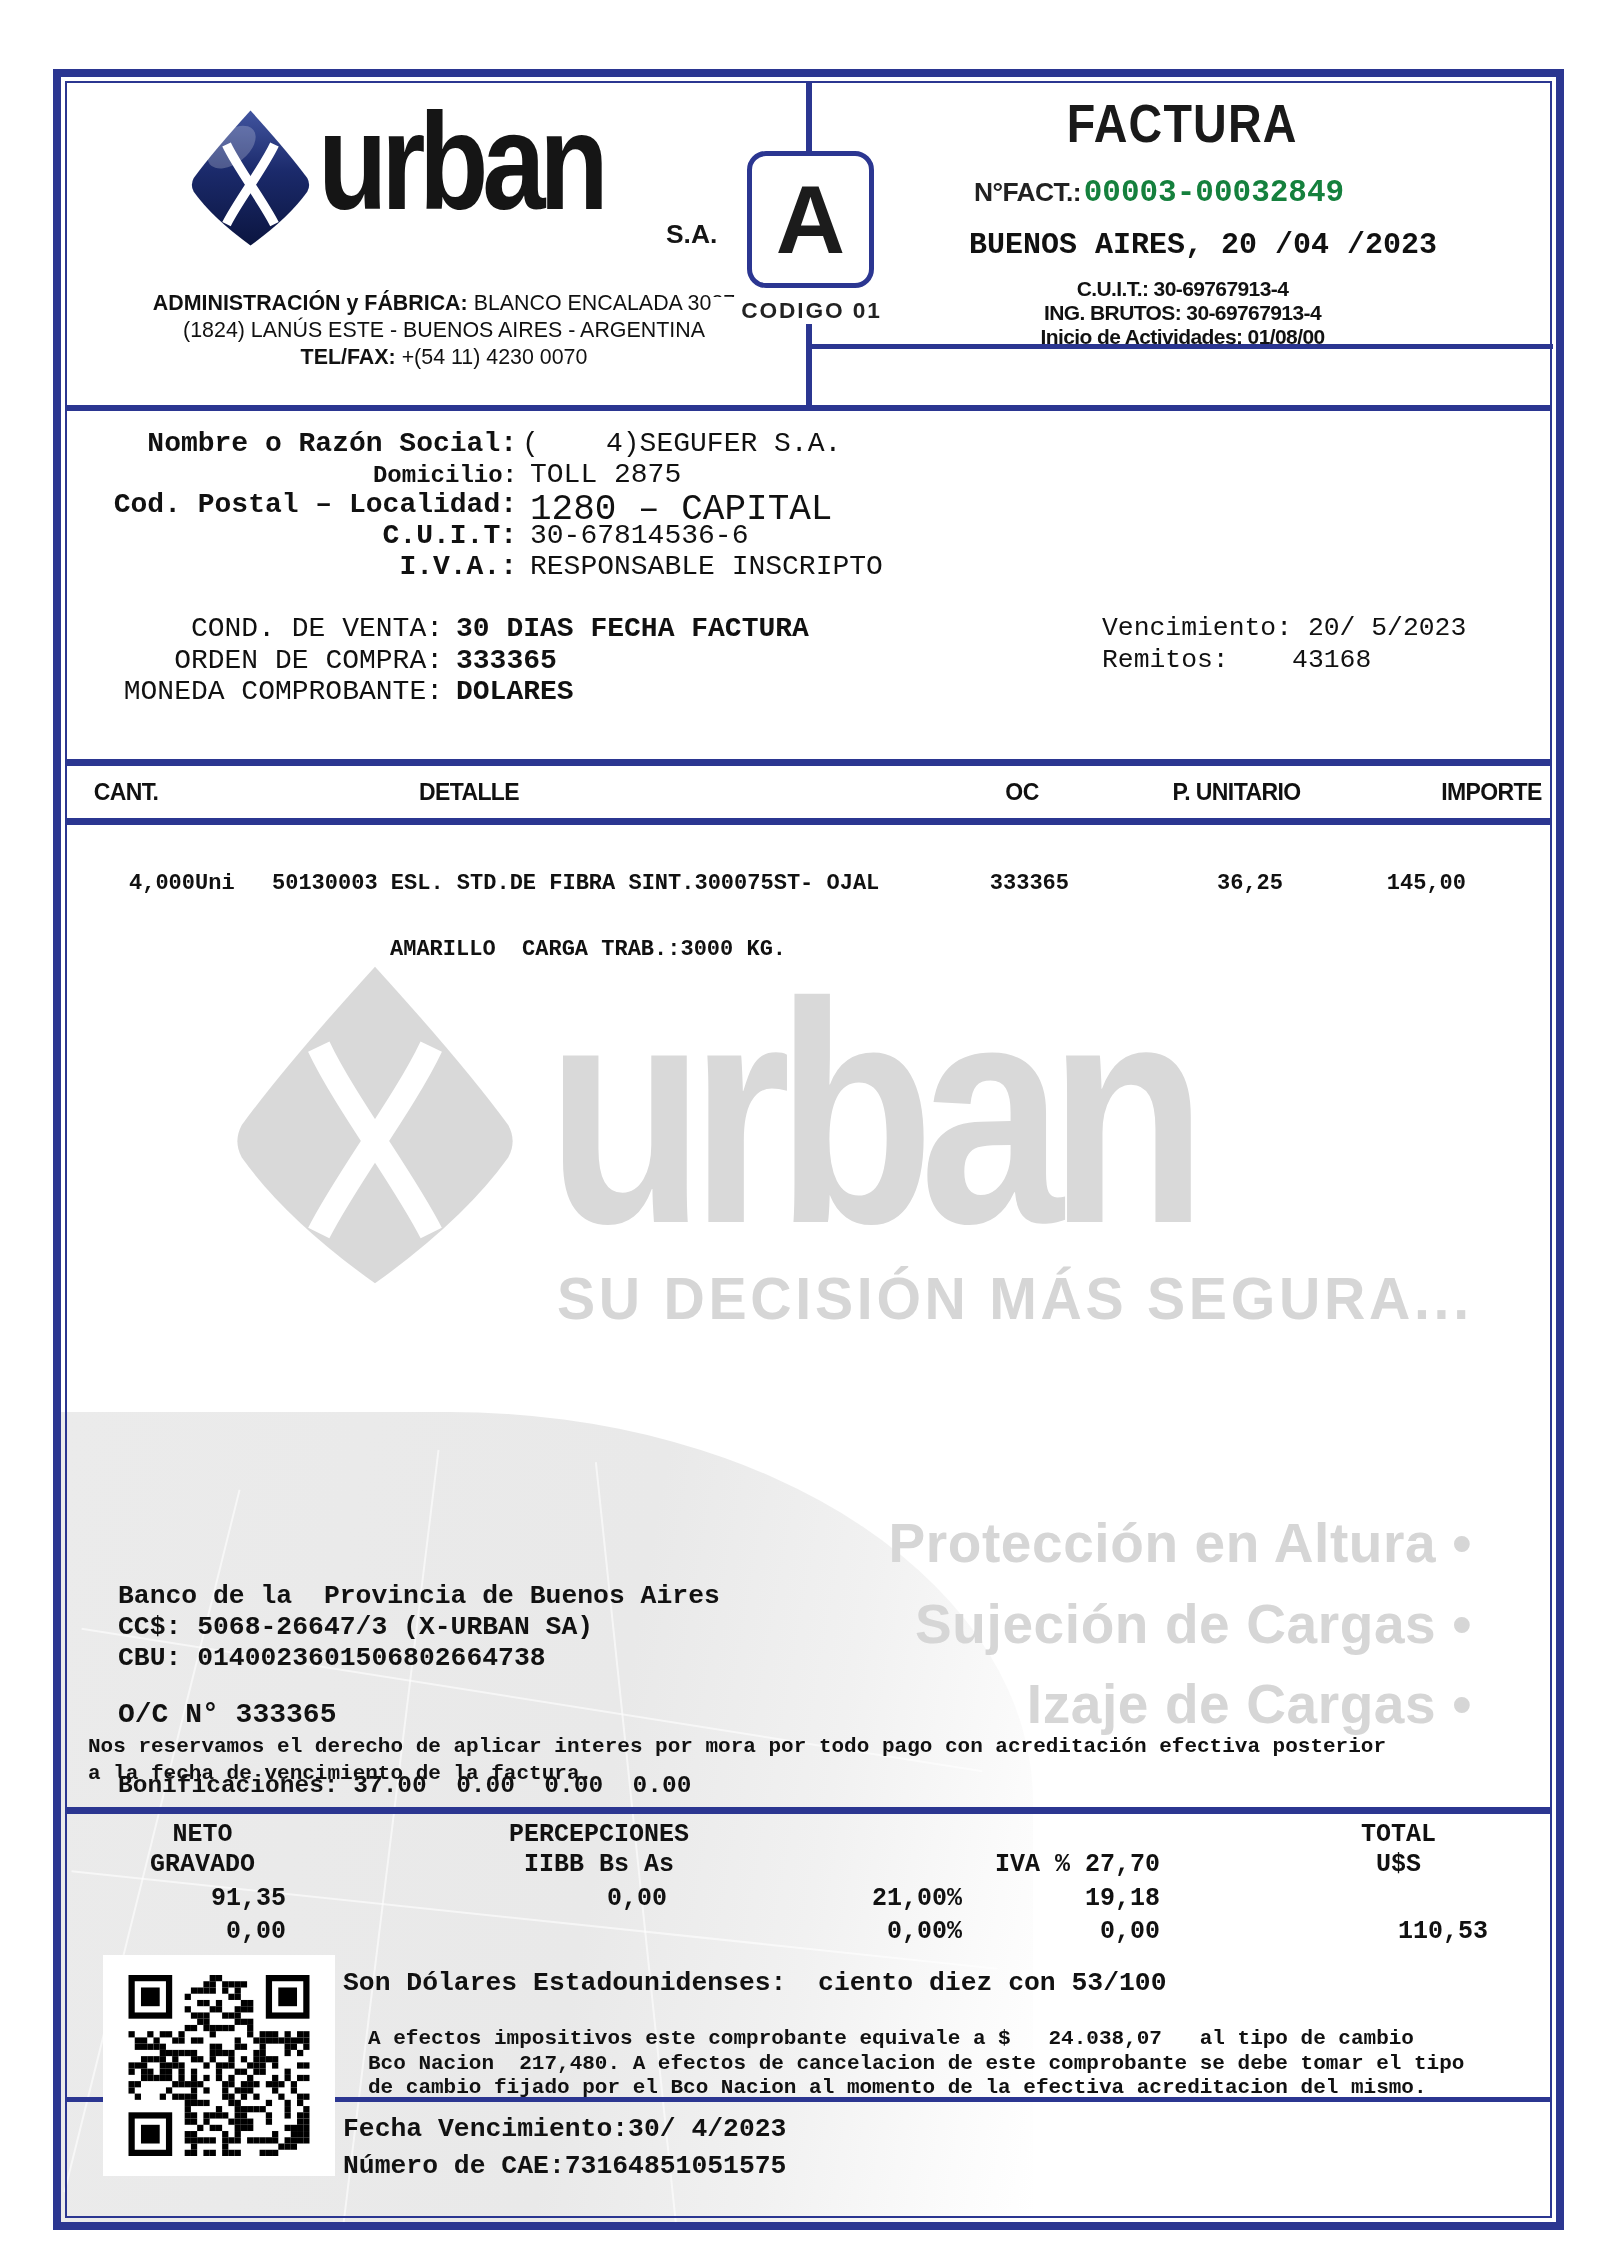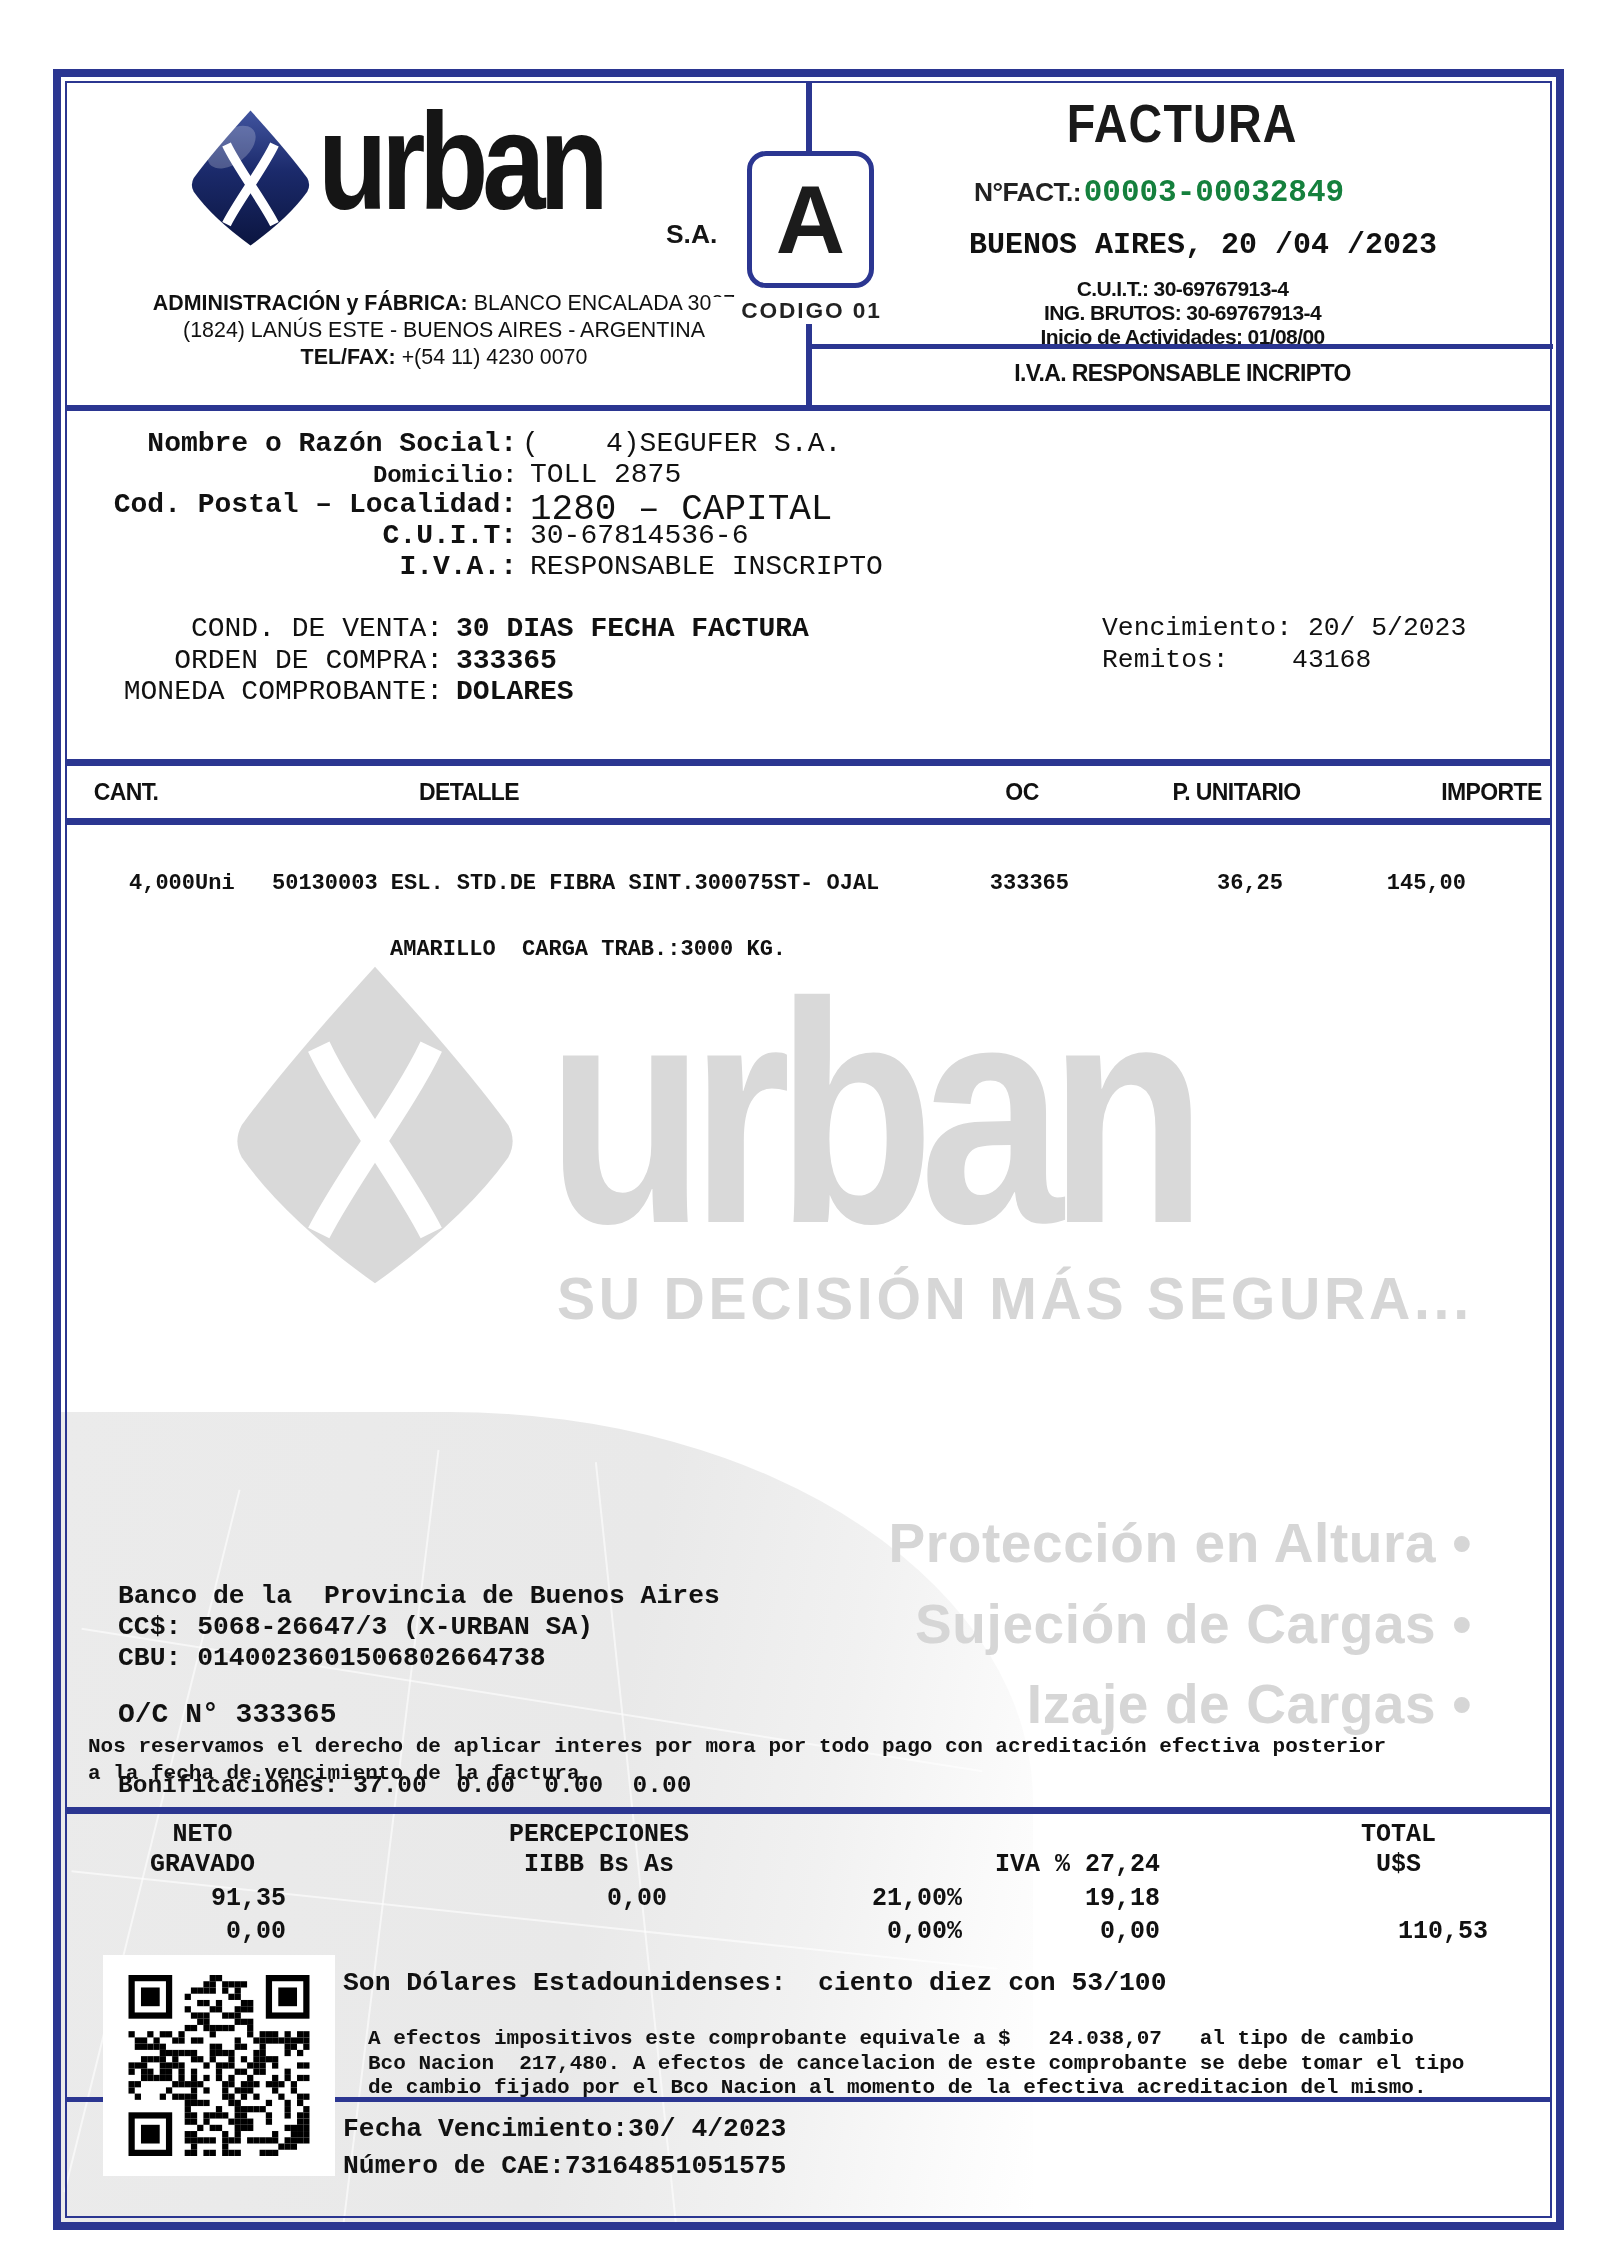--- a/index.html
+++ b/index.html
@@ -106,21 +106,20 @@
   <div class="abs" style="left:974px;top:175px;">
     <span class="sans b" style="font-size:26.4px;letter-spacing:-0.6px;color:#222;">N°FACT.:</span>
     <span class="mono b" style="font-size:31px;color:#15803d;">00003-00032849</span>
   </div>
   <div class="abs mono b" style="left:969px;top:228px;font-size:30px;">BUENOS AIRES, 20 /04 /2023</div>
   <div class="abs ctr" style="left:812px;top:277px;width:741px;line-height:24px;">
     <div class="b" style="font-size:21px;letter-spacing:-0.6px;">C.U.I.T.: 30-69767913-4</div>
     <div class="b" style="font-size:21px;letter-spacing:-0.6px;">ING. BRUTOS: 30-69767913-4</div>
     <div class="b" style="font-size:21px;letter-spacing:-0.6px;">Inicio de Actividades: 01/08/00</div>
   </div>
-  <div class="abs ctr b" style="left:812px;top:360px;width:741px;font-size:23px;letter-spacing:-0.6px;">I.V.A. RESPONSABLE INCRIPTO</div>
 
   <div class="abs mono b right" style="right:1099px;top:428px;font-size:28px;">Nombre o Razón Social:</div>
   <div class="abs mono" style="left:522px;top:428px;font-size:28px;">(    4)SEGUFER S.A.</div>
   <div class="abs mono b right" style="right:1099px;top:462px;font-size:24px;">Domicilio:</div>
   <div class="abs mono" style="left:530px;top:459px;font-size:28px;">TOLL 2875</div>
   <div class="abs mono b right" style="right:1099px;top:489px;font-size:28px;">Cod. Postal – Localidad:</div>
   <div class="abs mono" style="left:530px;top:489px;font-size:36px;">1280 – CAPITAL</div>
   <div class="abs mono b right" style="right:1099px;top:520px;font-size:28px;">C.U.I.T:</div>
   <div class="abs mono" style="left:530px;top:520px;font-size:28px;">30-67814536-6</div>
   <div class="abs mono b right" style="right:1099px;top:551px;font-size:28px;">I.V.A.:</div>
@@ -154,21 +153,21 @@
   <div class="abs mono b" style="left:118px;top:1643px;font-size:26.4px;">CBU: 0140023601506802664738</div>
   <div class="abs mono b" style="left:118px;top:1699px;font-size:28px;">O/C N° 333365</div>
   <div class="abs mono b" style="left:88px;top:1735px;font-size:21px;">Nos reservamos el derecho de aplicar interes por mora por todo pago con acreditación efectiva posterior</div>
   <div class="abs mono b" style="left:88px;top:1762px;font-size:21px;">a la fecha de vencimiento de la factura.</div>
   <div class="abs mono b" style="left:118px;top:1772px;font-size:24.5px;">Bonificaciones: 37.00  0.00  0.00  0.00</div>
 
   <div class="abs mono b ctr" style="left:108px;top:1820px;width:189px;font-size:25px;">NETO</div>
   <div class="abs mono b ctr" style="left:108px;top:1850px;width:189px;font-size:25px;">GRAVADO</div>
   <div class="abs mono b ctr" style="left:473px;top:1820px;width:252px;font-size:25px;">PERCEPCIONES</div>
   <div class="abs mono b ctr" style="left:473px;top:1850px;width:252px;font-size:25px;">IIBB Bs As</div>
-  <div class="abs mono b right" style="right:456px;top:1850px;font-size:25px;">IVA % 27,24</div>
+  <div class="abs mono b right" style="right:456px;top:1850px;font-size:25px;">IVA % 27,70</div>
   <div class="abs mono b ctr" style="left:1304px;top:1820px;width:189px;font-size:25px;">TOTAL</div>
   <div class="abs mono b ctr" style="left:1304px;top:1850px;width:189px;font-size:25px;">U$S</div>
 
   <div class="abs mono b right" style="right:1330px;top:1884px;font-size:25px;">91,35</div>
   <div class="abs mono b right" style="right:949px;top:1884px;font-size:25px;">0,00</div>
   <div class="abs mono b right" style="right:654px;top:1884px;font-size:25px;">21,00%</div>
   <div class="abs mono b right" style="right:456px;top:1884px;font-size:25px;">19,18</div>
   <div class="abs mono b right" style="right:1330px;top:1917px;font-size:25px;">0,00</div>
   <div class="abs mono b right" style="right:654px;top:1917px;font-size:25px;">0,00%</div>
   <div class="abs mono b right" style="right:456px;top:1917px;font-size:25px;">0,00</div>

